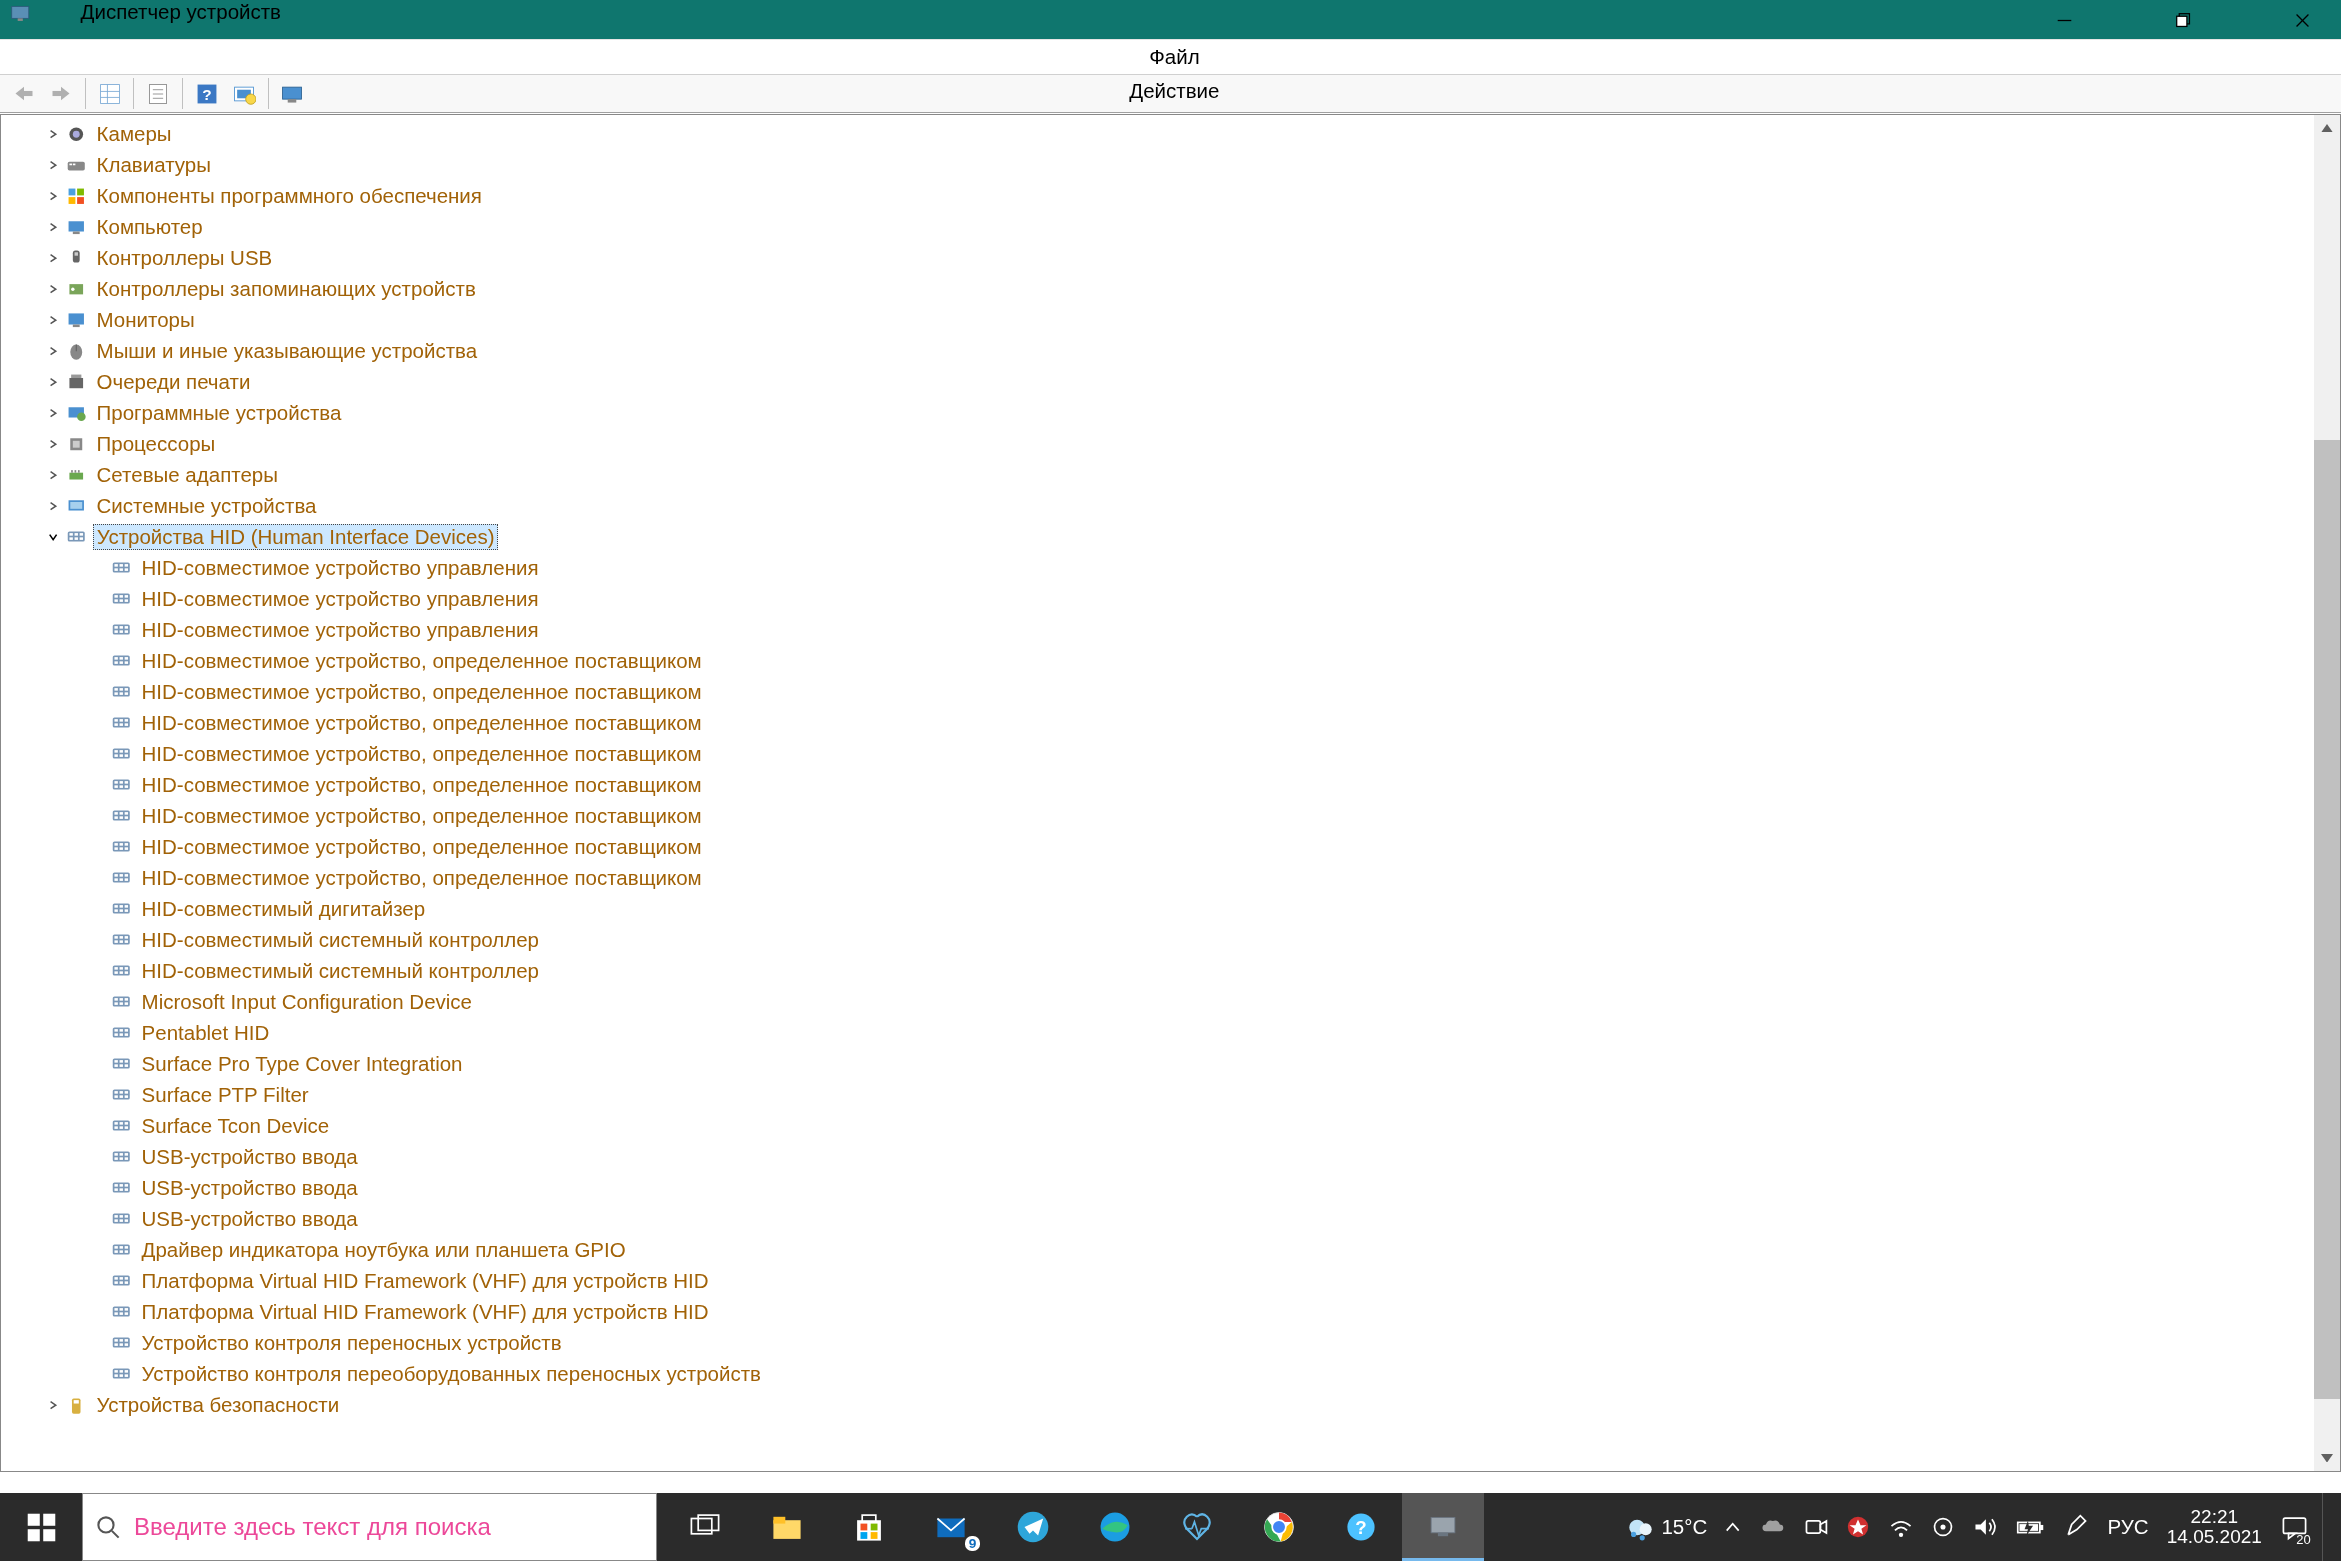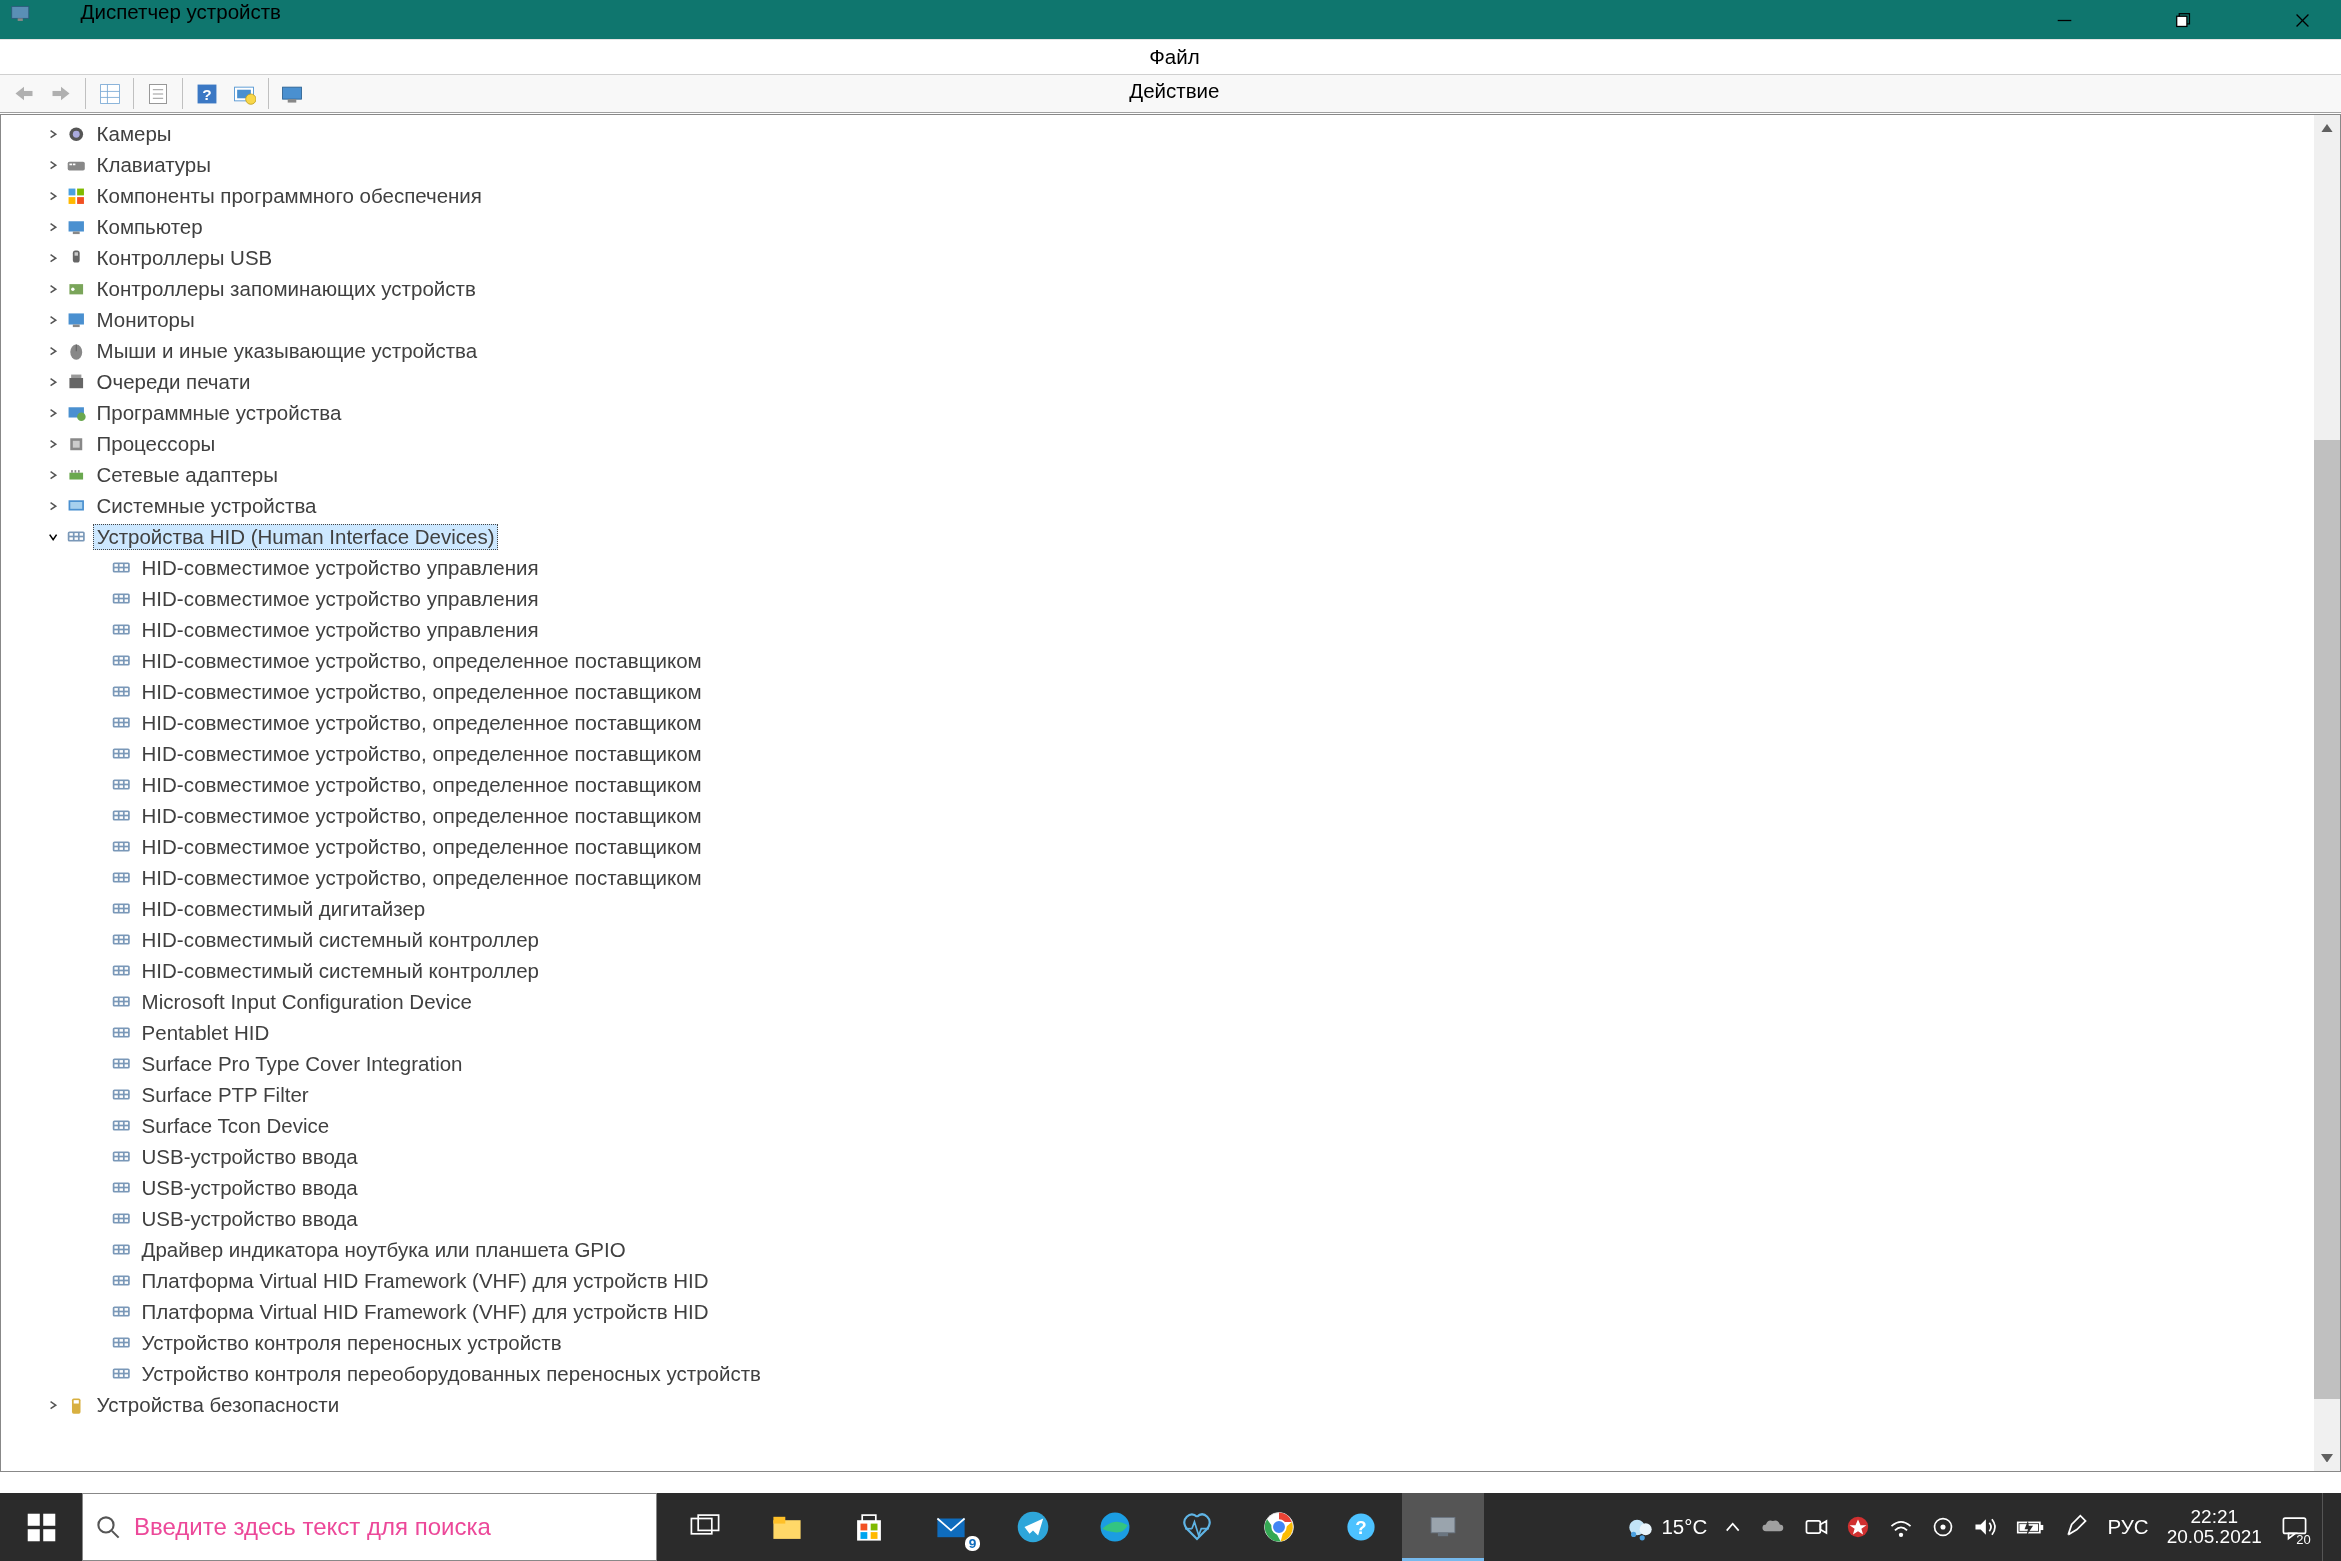--- a/index.html
+++ b/index.html
@@ -20,21 +20,21 @@
 .tree-container { position: absolute; left: 0; right: 0; top: 114px; bottom: 89px; border: 1.7px solid #888; background: #fff; }
 .tree-scroll { position: absolute; left: 3.4px; right: 26px; top: 3.4px; bottom: 3.4px; overflow: hidden; }
 .scrollbar-track { position:absolute; right:0; top:0; bottom:0; width:26px; background:#f0f0f0; }
 .scrollbar-thumb { position:absolute; right:0; top:325px; width:26px; height:959px; background:#c0c0c0; }
 
 .tree-row { display: flex; align-items: center; height: 31px; }
 .tree-row .indent0 { width: 39px; }
 .tree-row .indent2 { width: 103px; }
 .tree-row .arrow { width: 19px; display:flex;align-items:center;justify-content:center; color:#555; font-size:15.4px; }
 .tree-row .icon { width: 24px; height: 24px; margin: 0 5.1px 0 1.7px; display:flex;align-items:center;justify-content:center; }
-.tree-row .label { font-size: 20.5px; color: #404040; padding: 0.9px 3.4px; }
+.tree-row .label { font-size: 20.5px; color: #a16207; padding: 0.9px 3.4px; }
 .tree-row.selected .label { background: #cde8ff; border: 0.9px dotted #444; padding: 0 2.6px; }
 
 .taskbar { position: absolute; bottom: 0; left: 0; right: 0; height: 68px; background: #2b2b2b; display: flex; align-items: center; color: #fff; }
 .start-btn { width: 82px; height: 68px; display:flex;align-items:center;justify-content:center; }
 .search-box { height: 68px; width: 575px; background: #fff; display:flex;align-items:center; border: 0.9px solid #888; }
 .search-box .si { width: 51px; display:flex;align-items:center;justify-content:center; color:#555; }
 .search-box .sp { color: #ec4899; font-size: 24px; }
 .task-btn { width: 82px; height: 68px; display:flex;align-items:center;justify-content:center; }
 .task-btn.active { background: #555; border-bottom: 3.4px solid #76b9ed; }
 .task-icons-center { display:flex; align-items:center; margin-left: 6.8px; }
@@ -947,21 +947,21 @@
         </svg>
       </div>
     <div class="titem">
         <svg width="26" height="26" viewBox="0 0 30 30">
           <path d="M6 24 L10 12 L20 2 L26 8 L16 18 L6 24" fill="none" stroke="#fff" stroke-width="2"></path>
         </svg>
       </div>
     <div class="titem">РУС</div>
     <div class="titem clock">
       <span>22:21</span>
-      <span>20.05.2021</span>
+      <span>14.05.2021</span>
     </div>
     <div class="titem" style="position:relative;">
       <svg width="29" height="29" viewBox="0 0 34 34">
           <rect x="4" y="6" width="26" height="18" rx="2" fill="none" stroke="#fff" stroke-width="2"></rect>
           <polygon points="10,24 10,30 18,24" fill="none" stroke="#fff" stroke-width="2"></polygon>
         </svg>
       <div style="position:absolute;right:3.4px;bottom:13.7px;font-size:13px;">20</div>
     </div>
     <div style="width:8.6px;height:68px;border-left:0.9px solid #555;"></div>
   </div>

